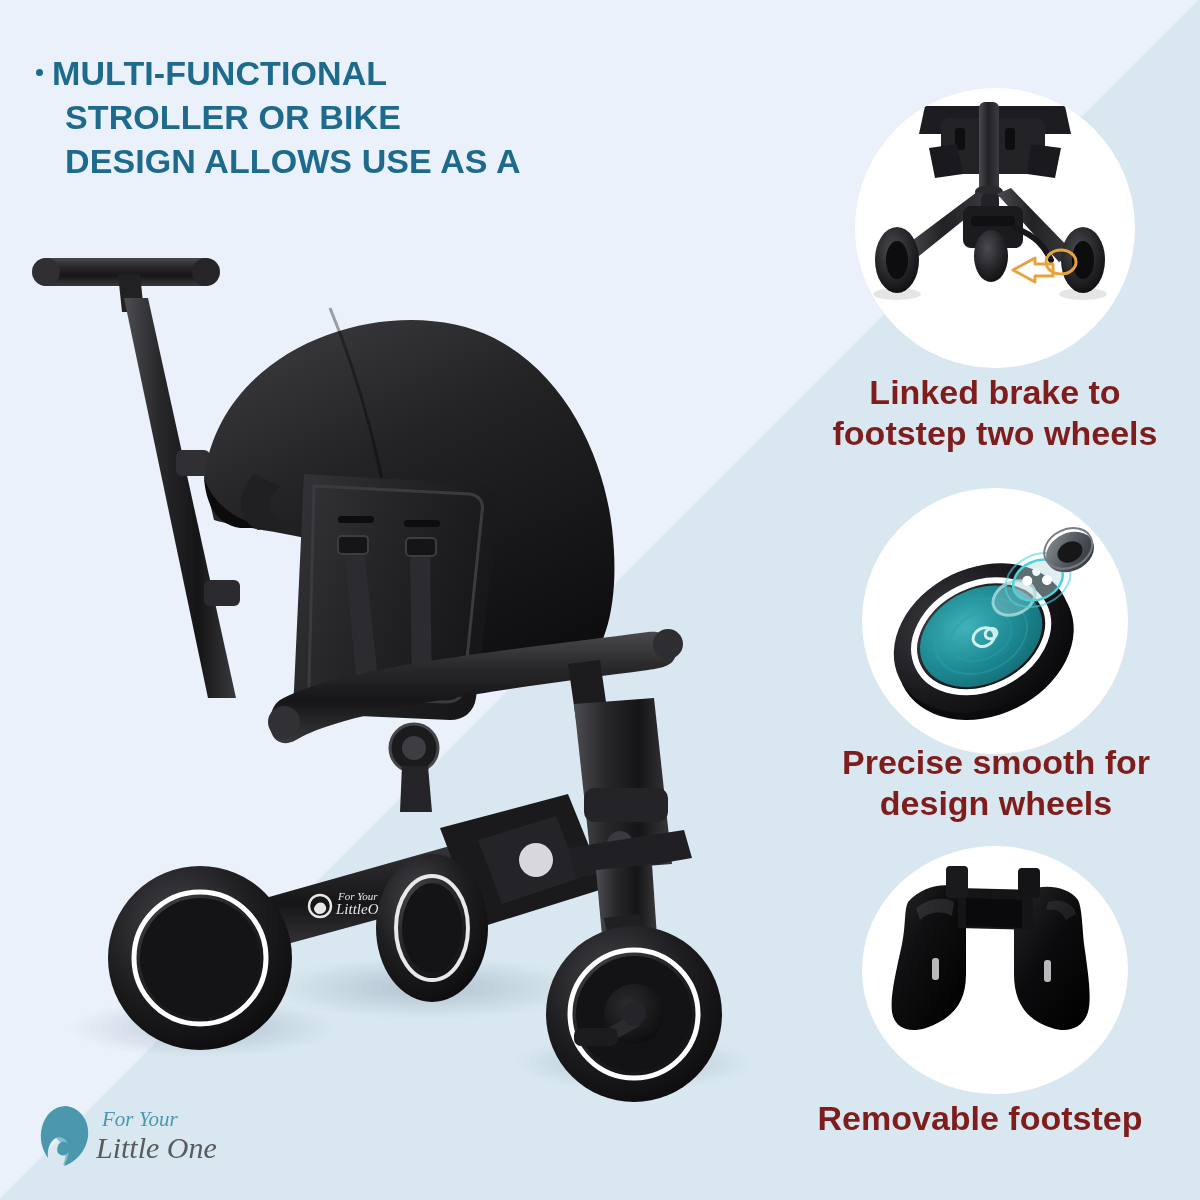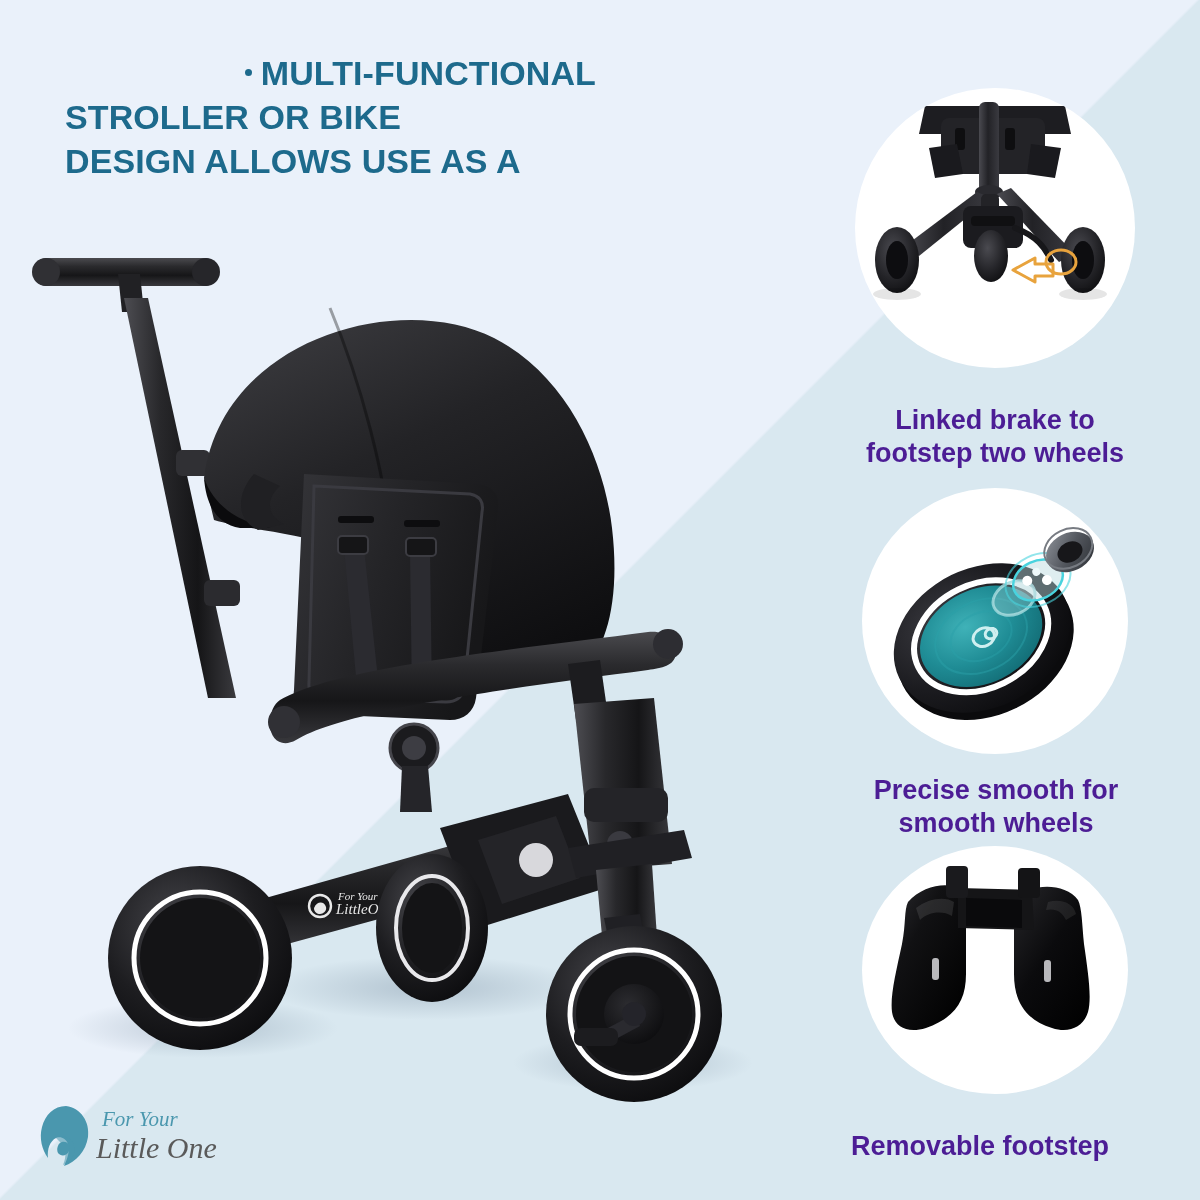--- a/index.html
+++ b/index.html
@@ -25,30 +25,30 @@
   .headline{
     position:absolute;left:36px;top:52px;width:560px;
     color:#1D6A8C;font-weight:bold;font-size:34px;line-height:1.29;
     letter-spacing:.1px;
   }
   .headline .dot{
     display:inline-block;width:7px;height:7px;border-radius:50%;
     background:#1D6A8C;vertical-align:middle;margin:0 9px 7px 0;
   }
   .hl-line{display:block;padding-left:29px;}
-  .hl-line.first{padding-left:0;text-align:right;}
+  .hl-line.first{padding-left:0;}
 
   
   .callout{position:absolute;}
   .circle{
     position:absolute;border-radius:50%;background:#ffffff;overflow:hidden;
   }
   .cap{
-    position:absolute;text-align:center;color:#4c1d95;
-    font-weight:bold;font-size:27px;line-height:1.22;margin-top:32px;
+    position:absolute;text-align:center;color:#7f1d1d;
+    font-weight:bold;font-size:34px;line-height:1.22;
   }
 
   
   .logo{position:absolute;left:36px;top:1100px;width:210px;height:80px;}
   .logo-mark{position:absolute;left:0;top:4px;width:56px;height:66px;}
   .logo-txt{position:absolute;left:60px;top:0px;width:150px;height:72px;}
 
   
   .product{position:absolute;left:8px;top:228px;width:780px;height:900px;}
 </style>
@@ -353,21 +353,21 @@
           <g transform="rotate(-26 208 64)">
             <ellipse cx="208" cy="64" rx="25" ry="19" fill="url(#f2ring)"></ellipse>
             <ellipse cx="208" cy="64" rx="13" ry="10" fill="#17171a"></ellipse>
             <ellipse cx="208" cy="60" rx="25" ry="19" fill="none" stroke="#777b82" stroke-width="2"></ellipse>
           </g>
         </g>
       </svg>
     </div>
     <div class="cap" style="left:838px;top:742px;width:316px;">
       <div>Precise smooth for</div>
-      <div>smooth wheels</div>
+      <div>design wheels</div>
     </div>
   </div>
 
   <div class="callout">
     <div class="circle" style="left:862px;top:846px;width:266px;height:248px;">
       <svg viewBox="0 0 266 248" width="266" height="248">
         <defs>
           <linearGradient id="f3a" x1="0" y1="0" x2="0.9" y2="1">
             <stop offset="0" stop-color="#2a2a2e"></stop>
             <stop offset="0.35" stop-color="#111113"></stop>

